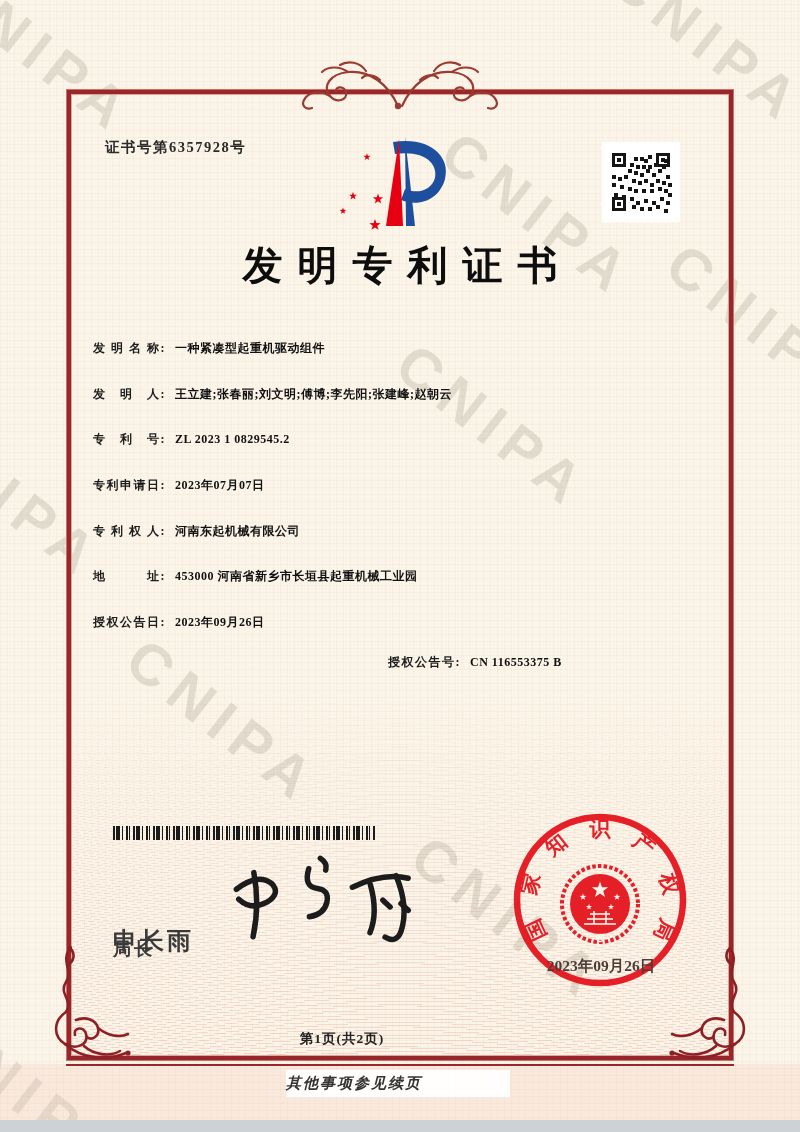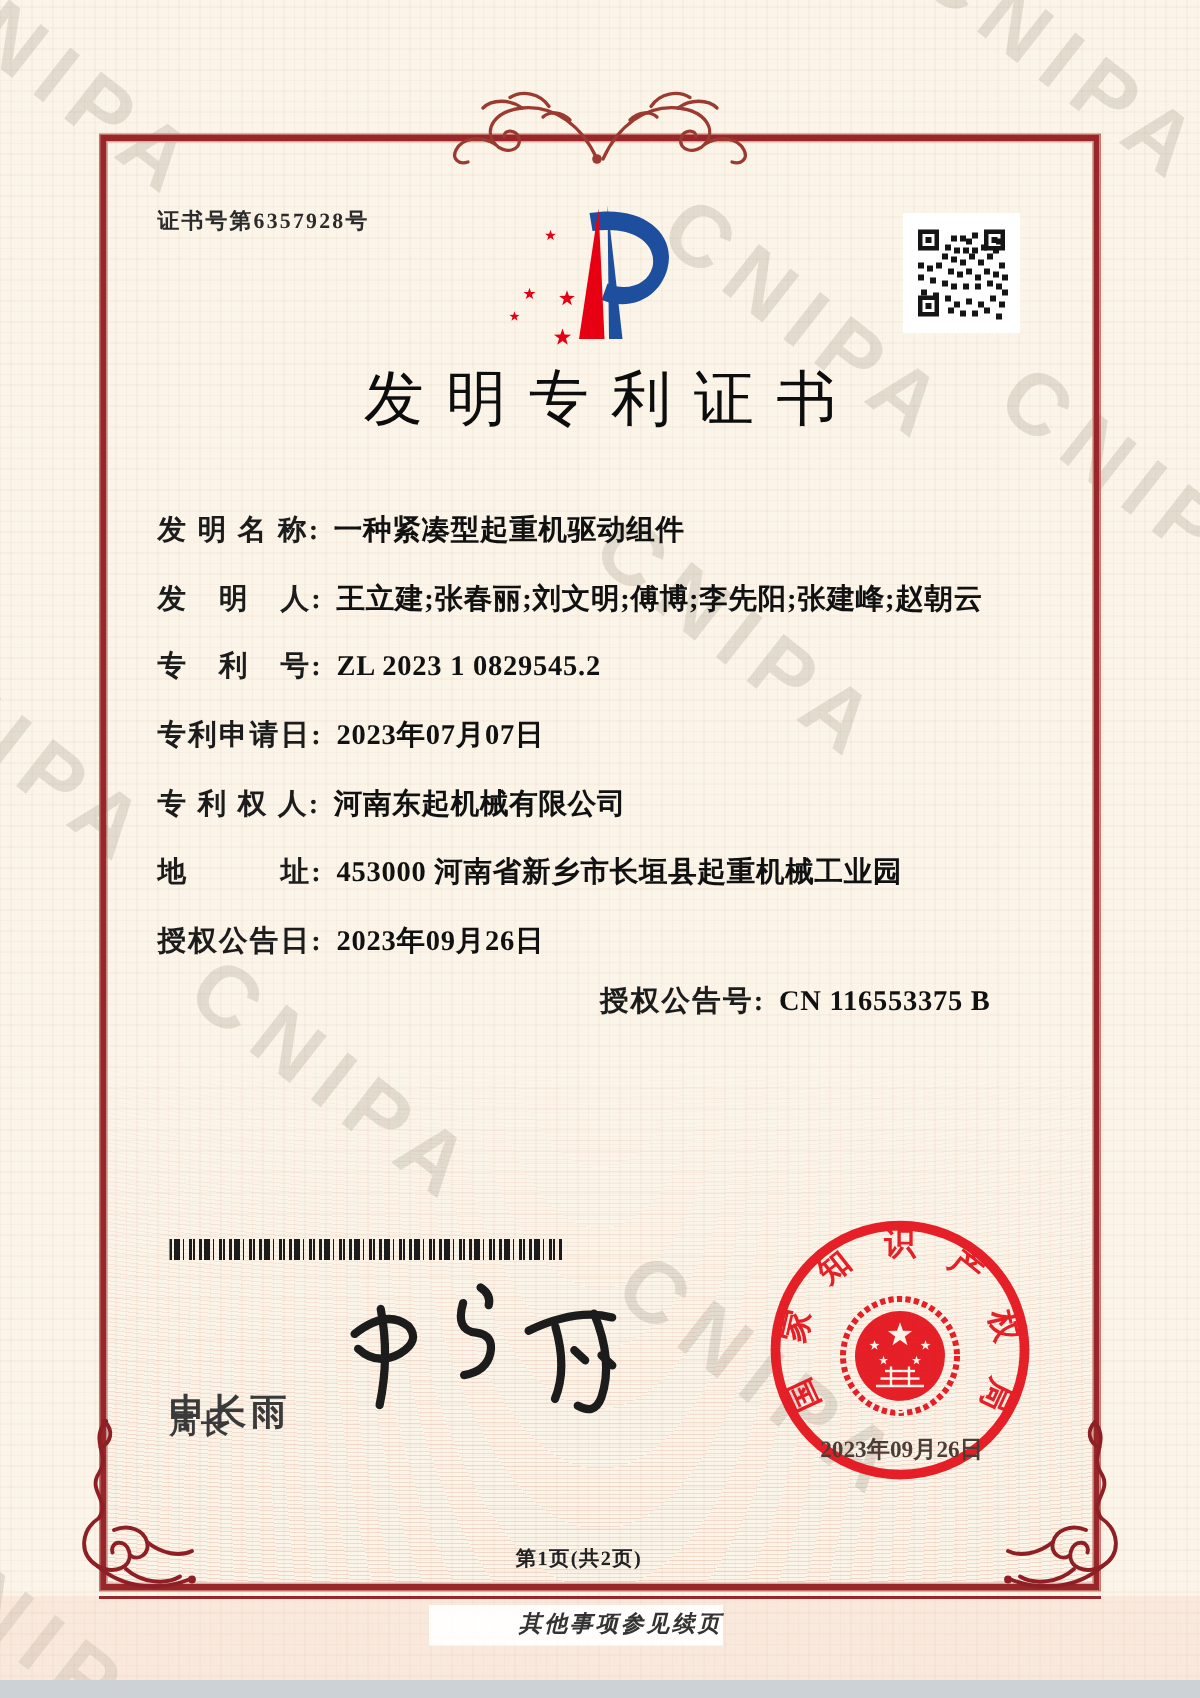--- a/index.html
+++ b/index.html
@@ -53,23 +53,23 @@
     8px 8px #151515,14px 8px #151515,20px 6px #151515,-6px 12px #151515,0 14px #151515,
     6px 16px #151515,12px 12px #151515,18px 16px #151515,24px 12px #151515,28px 8px #151515,
     30px 2px #151515,-22px 18px #151515,-16px 20px #151515,-10px 18px #151515,-2px 22px #151515,
     4px 24px #151515,10px 22px #151515,16px 26px #151515,22px 22px #151515,28px 24px #151515,
     32px 18px #151515,-22px 26px #151515,-14px 28px #151515,-6px 30px #151515,0 32px #151515,
     8px 32px #151515,16px 32px #151515,24px 30px #151515,30px 32px #151515,-20px 36px #151515,
     -12px 38px #151515,-4px 40px #151515,2px 44px #151515,10px 42px #151515,18px 44px #151515,
     26px 40px #151515,32px 44px #151515,-2px 48px #151515,6px 50px #151515,14px 50px #151515,
     22px 48px #151515,30px 52px #151515,34px 36px #151515,34px 26px #151515;}
   .title{position:absolute; left:67px; top:238px; width:666px; text-align:center;
-    font-size:40px; font-weight:normal; letter-spacing:15px; text-indent:15px; color:#0d0d0d;}
-  
-  .row{position:absolute; left:105px; white-space:nowrap; font-size:19px;font-family:Liberation Serif, serif;}
+    font-size:40px; font-weight:bold; letter-spacing:15px; text-indent:15px; color:#0d0d0d;}
+  
+  .row{position:absolute; left:93px; white-space:nowrap; font-size:12px;font-family:Liberation Serif, serif;}
   .row .lab{letter-spacing:1.5px; color:#1c1c1c; font-weight:600;}
   .row .val{margin-left:9px; font-weight:600; color:#111; letter-spacing:0.5px;}
   .row .pair2{position:absolute; left:295px; top:0; white-space:nowrap;margin-top:40px;}
   
   .body-text{position:absolute; left:86px; top:656px; width:634px;}
   .body-text p{margin:0 0 9px 0; font-size:15px; line-height:25px; text-indent:2em;
     letter-spacing:0.6px; font-style:italic; font-weight:500; color:#262626;}
   
   .barcode{position:absolute; left:113px; top:826px; width:262px; height:14px;
     background:repeating-linear-gradient(90deg,
@@ -80,23 +80,23 @@
       #1b1b1b 16px 17px, rgba(0,0,0,0) 17px 20px);}
   .signer-title{position:absolute; left:113px; top:891px; font-size:18px; font-weight:bold;
     letter-spacing:3px; color:#3a3a3a;margin-top:46px;}
   .signer-name{position:absolute; left:113px; top:925px; font-size:24px; font-weight:bold;
     letter-spacing:3px; color:#3a3a3a;}
   .signature{position:absolute; left:225px; top:850px; width:210px; height:110px; transform:rotate(-2deg);}
   
   .seal{position:absolute; left:510px; top:808px; width:180px; height:180px; opacity:0.94;}
   
   .page-note{position:absolute; left:67px; top:1030px; width:550px; text-align:center;
-    font-size:13.5px; font-weight:bold; color:#222; letter-spacing:1px;margin-left:44px;}
-  .cont-note{position:absolute; left:286px; top:1070px; width:196px; height:27px;
-    background:rgba(255,255,255,0.92); text-align:right; line-height:27px;
+    font-size:13.5px; font-weight:bold; color:#222; letter-spacing:1px;}
+  .cont-note{position:absolute; left:286px; top:1070px; width:224px; height:27px;
+    background:rgba(255,255,255,0.92); text-align:left; line-height:27px;
     font-size:15px; font-style:italic; font-weight:600; letter-spacing:2px; color:#333;}
 </style>
 </head>
 <body>
 
 <div class="page">
 
   <div class="wm" style="left:-30px; top:-45px;">CNIPA</div>
   <div class="wm" style="left:640px; top:-55px;">CNIPA</div>
   <div class="wm" style="left:470px; top:118px;">CNIPA</div>

